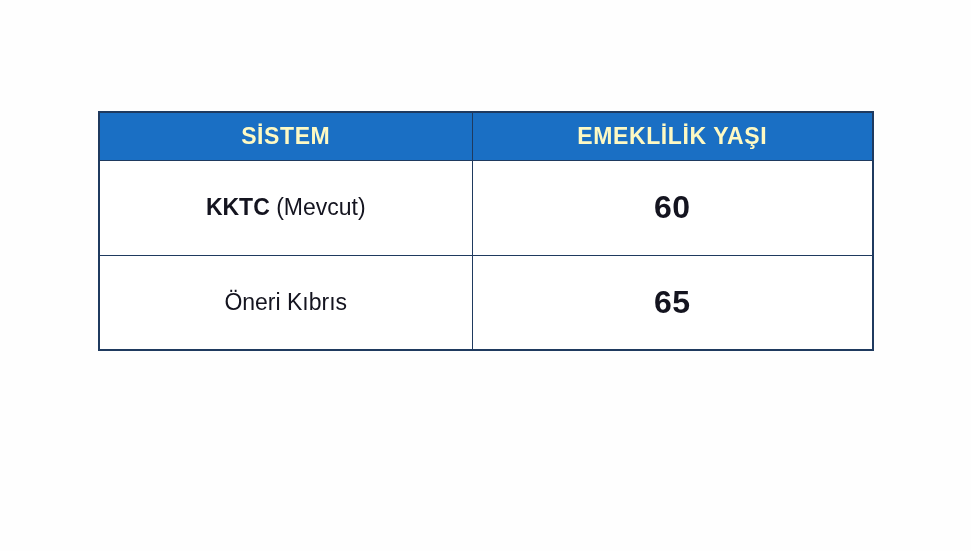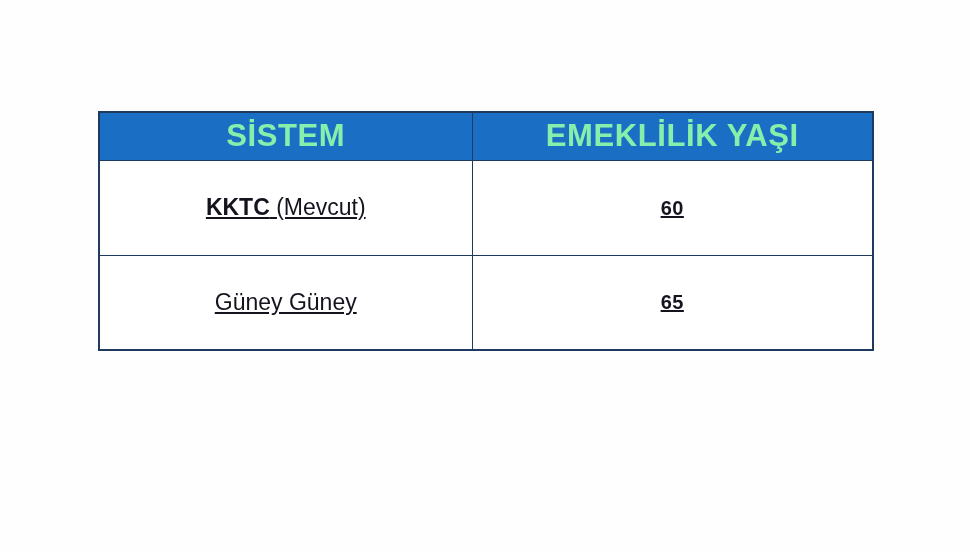--- a/index.html
+++ b/index.html
@@ -50,33 +50,32 @@
     vertical-align: middle;
     line-height: 1.1;
     white-space: nowrap;
   }
 
   
   .row-header {
     background: #1a6fc4;
   }
   .row-header th {
-    color: #86efac;
-    font-size: 31px;
+    color: #fef9c3;
+    font-size: 23px;
     font-weight: bold;
     letter-spacing: 0.6px;
   }
 
   
   .row-light {
     background: #ffffff;
   }
   .row-light td {
     color: #14141f;
-    text-decoration: underline;
   }
 
   .row-blue {
     background: #1a6fc4;
   }
   .row-blue td {
     color: #ffffff;
   }
 
   .cell-system {
@@ -84,21 +83,21 @@
     font-weight: bold;
   }
   .cell-system.weight-regular {
     font-weight: normal;
   }
   
   .cell-system .sys-strong { font-weight: bold; }
   .cell-system .sys-normal { font-weight: normal; }
 
   .cell-value {
-    font-size: 20px;
+    font-size: 32px;
     font-weight: bold;
     letter-spacing: 0.5px;
   }
 
   
   .nudge-right { padding-left: 20px; }
 </style>
 </head>
 <body>
 
@@ -119,21 +118,21 @@
 
     <tbody>
 
       <tr class="row-light">
         <td class="cell-system nudge-right"><span class="sys-strong">KKTC</span><span class="sys-normal"> (Mevcut)</span></td>
         <td class="cell-value">60</td>
       </tr>
 
 
       <tr class="row-light">
-        <td class="cell-system weight-regular nudge-right">Güney Güney</td>
+        <td class="cell-system weight-regular nudge-right">Öneri Kıbrıs</td>
         <td class="cell-value">65</td>
       </tr>
 
 
     </tbody>
   </table>
 
 </div>
 
 </body></html>

